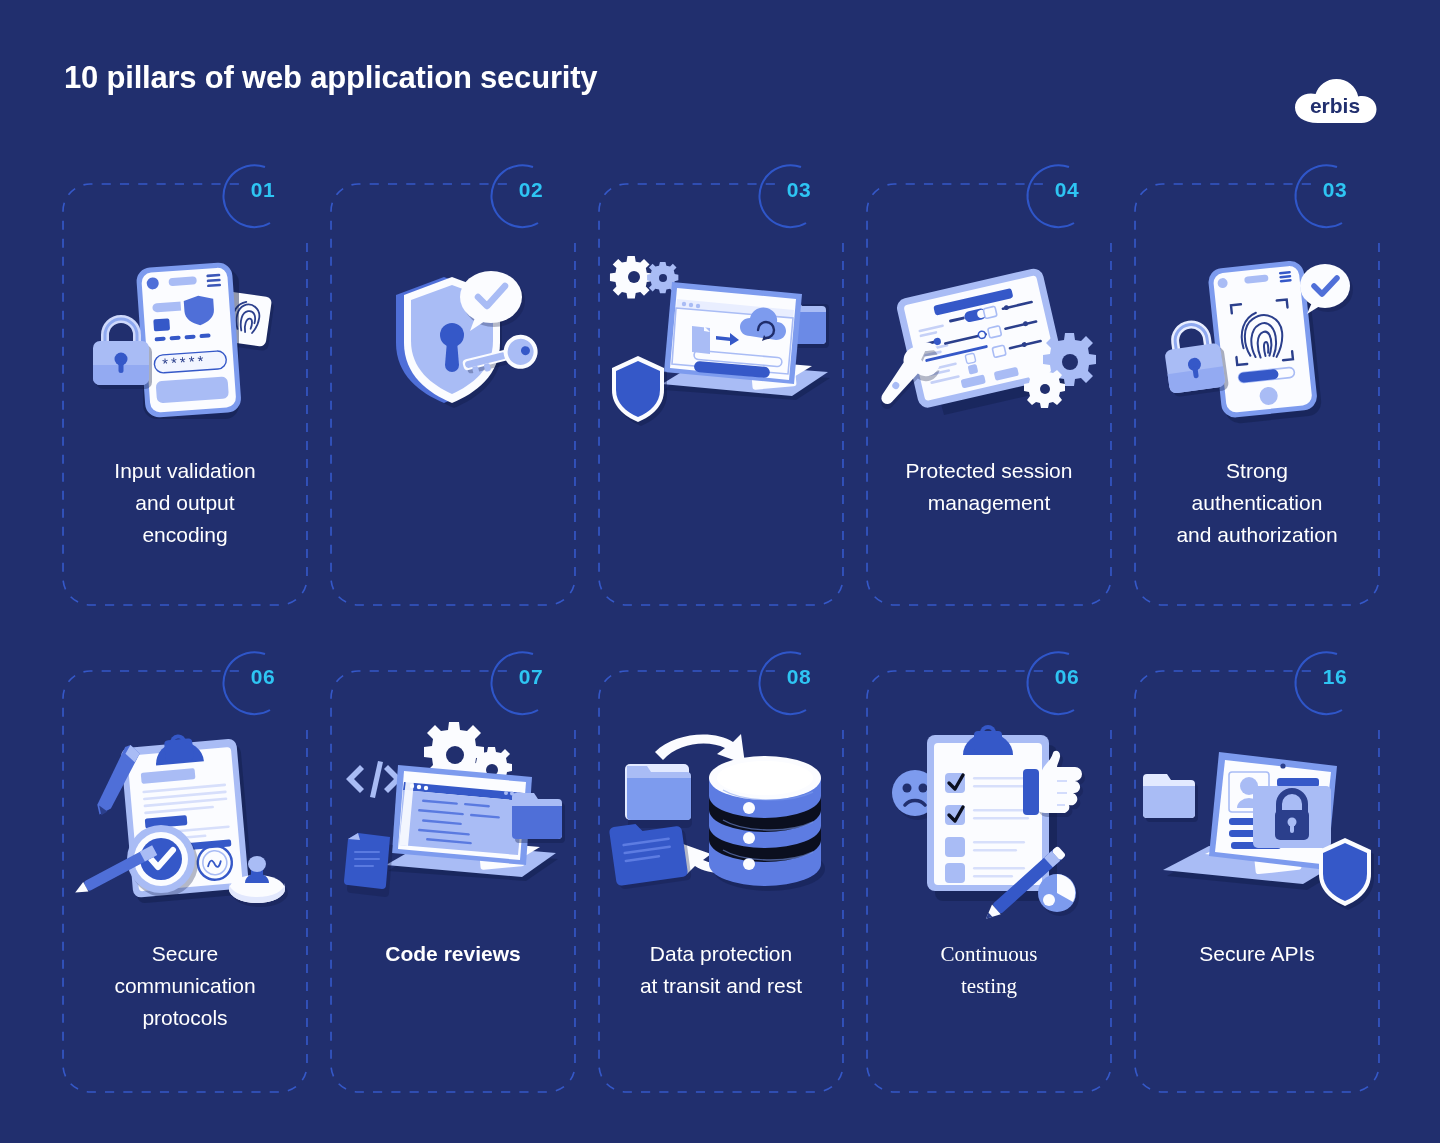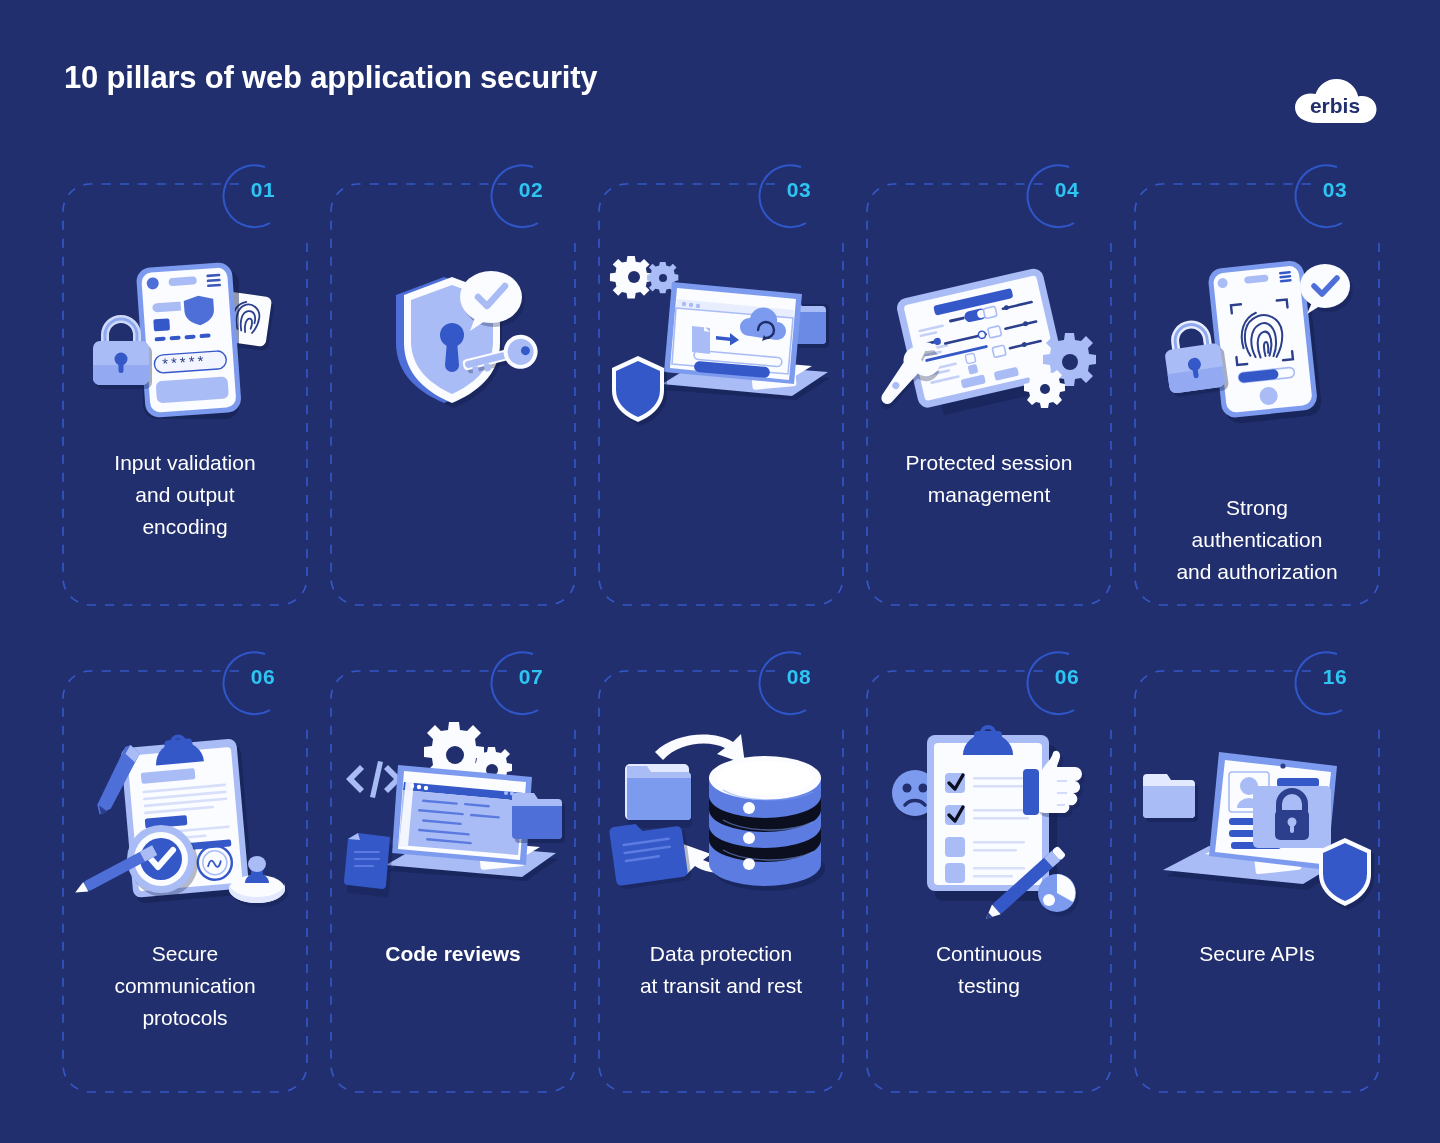--- a/index.html
+++ b/index.html
@@ -51,21 +51,21 @@
   }
 
   .art {
     position: absolute; left: 0; right: 0; top: 48px;
     height: 215px;
     display: flex; align-items: center; justify-content: center;
   }
   .art svg { display: block; overflow: visible; }
 
   .label {
-    position: absolute; left: 8px; right: 8px; top: 264px;
+    position: absolute; left: 8px; right: 8px; top: 272px;
     text-align: center;
     font-size: 21px; line-height: 32px; color: #ffffff;
     font-weight: 400;
   }
   .row2 .art { top: 40px; }
   .row2 .label { top: 268px; }
 </style>
 </head>
 <body>
 
@@ -418,21 +418,21 @@
           </g>
 
           <g transform="translate(142,12)">
             <ellipse cx="26" cy="24" rx="25" ry="22" fill="#0f1b44" opacity=".3" transform="translate(3,4)"></ellipse>
             <ellipse cx="26" cy="24" rx="25" ry="22" fill="#fbfcff"></ellipse>
             <path d="M14 38 L8 52 L24 42 Z" fill="#fbfcff"></path>
             <path d="M15 24 L23 32 L38 16" fill="none" stroke="#4f6fd8" stroke-width="5.5" stroke-linecap="round" stroke-linejoin="round"></path>
           </g>
         </svg>
       </div>
-      <div class="label" style="white-space: pre-line; margin-top: 45px;">Strong
+      <div class="label" style="white-space: pre-line;">Strong
 authentication
 and authorization</div>
     </div>
 
     <div class="card row2">
       <div class="frame">
         <svg viewBox="0 0 242 423" preserveAspectRatio="none">
           <path d="M174 1 H28 A27 27 0 0 0 1 28 V395 A27 27 0 0 0 28 422 H214 A27 27 0 0 0 241 395 V60" fill="none" stroke="#3558c8" stroke-width="1.6" stroke-dasharray="9 9"></path>
         </svg>
       </div>
@@ -731,21 +731,21 @@
           </g>
 
           <g transform="translate(150,150)">
             <circle cx="20" cy="20" r="19" fill="#0f1b44" opacity=".3" transform="translate(3,4)"></circle>
             <circle cx="20" cy="20" r="19" fill="#7d9bee"></circle>
             <path d="M20 20 L20 1 A19 19 0 0 1 36 29 Z" fill="#fbfcff"></path>
             <circle cx="12" cy="27" r="6" fill="#fbfcff"></circle>
           </g>
         </svg>
       </div>
-      <div class="label" style="white-space: pre-line;">Continuous
+      <div class="label" style="white-space: pre-line; font-family: Liberation Serif, serif;">Continuous
 testing</div>
     </div>
 
     <div class="card row2">
       <div class="frame">
         <svg viewBox="0 0 242 423" preserveAspectRatio="none">
           <path d="M174 1 H28 A27 27 0 0 0 1 28 V395 A27 27 0 0 0 28 422 H214 A27 27 0 0 0 241 395 V60" fill="none" stroke="#3558c8" stroke-width="1.6" stroke-dasharray="9 9"></path>
         </svg>
       </div>
       <div class="badge">

